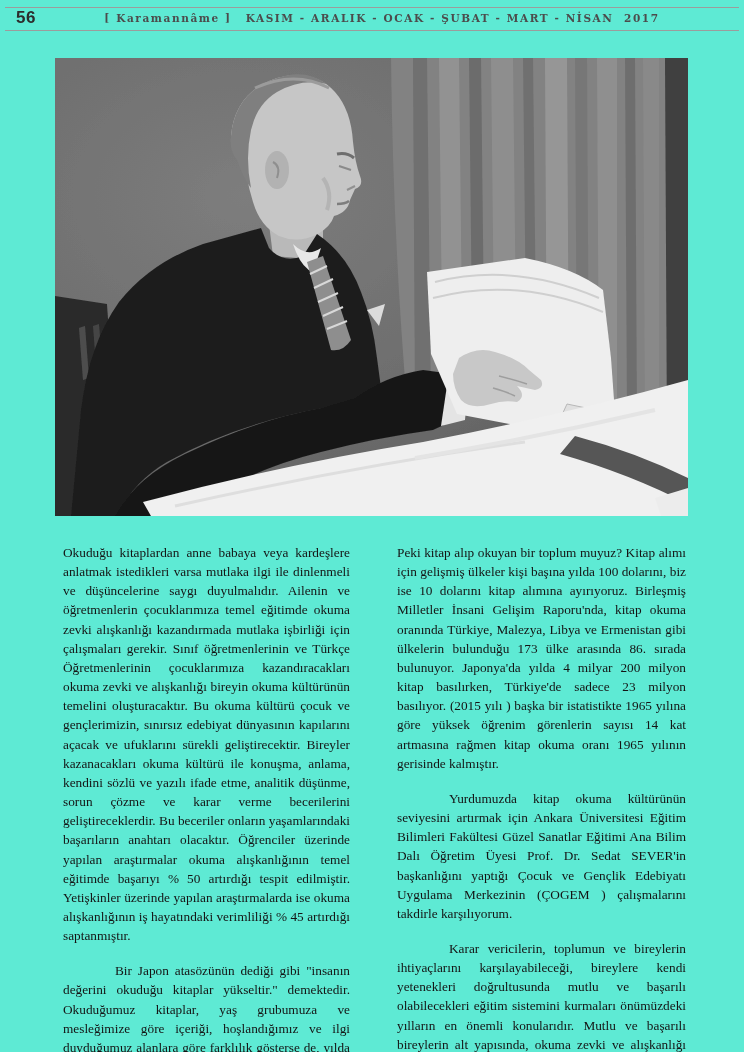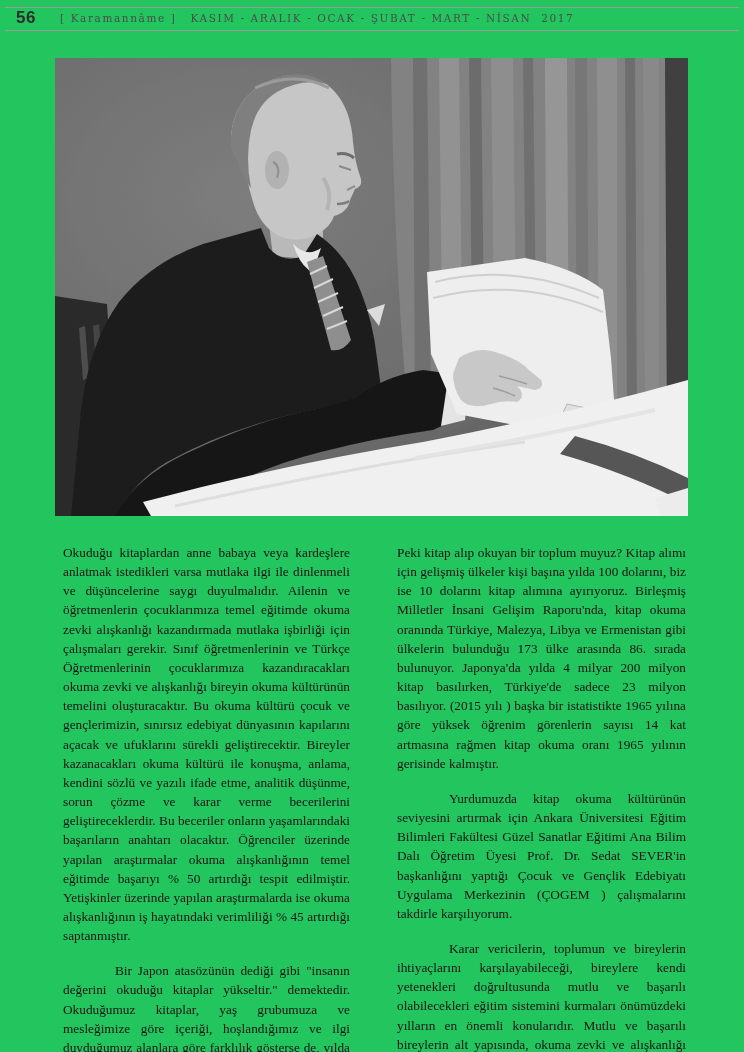--- a/index.html
+++ b/index.html
@@ -1,26 +1,26 @@
 <!DOCTYPE html>
 <html lang="tr"><head>
 <meta charset="utf-8">
 <style>
   html,body{margin:0;padding:0;background:#ffffff;}
-  .page{position:relative;width:744px;height:1052px;background:#22c55e;overflow:hidden;
+  .page{position:relative;width:744px;height:1052px;background:#5eead4;overflow:hidden;
         font-family:"Liberation Serif",serif;color:#111;}
   
   .rule{position:absolute;left:5px;right:5px;height:1px;background:#9c9c9c;}
   .rule-top{top:7px;}
   .rule-bottom{top:30px;}
   .page-num{position:absolute;left:16px;top:8px;font-family:"Liberation Sans",sans-serif;
             font-size:17px;font-weight:600;letter-spacing:.5px;color:#2d2d2d;}
-  .header-center{position:absolute;left:60px;right:40px;top:12px;
+  .header-center{position:absolute;left:60px;right:40px;top:12px;text-align:center;
             font-family:"DejaVu Serif",serif;font-size:10.5px;color:#4c4c4c;
-            letter-spacing:1.6px;white-space:pre;}
+            letter-spacing:1.6px;white-space:pre;font-weight:bold;}
   .header-center .journal{margin-right:14px;}
   
   .photo{position:absolute;left:55px;top:58px;width:633px;height:458px;margin:0;
          background:#6b6b6b;overflow:hidden;}
   .photo svg{display:block;width:100%;height:100%;}
   
   .columns{position:absolute;left:47px;top:527px;display:flex;gap:15px;}
   .col{width:319px;}
   .col-right{width:321px;}
   .p{margin:16px;font-size:13.3px;line-height:19.15px;text-align:justify;color:#141414;}

